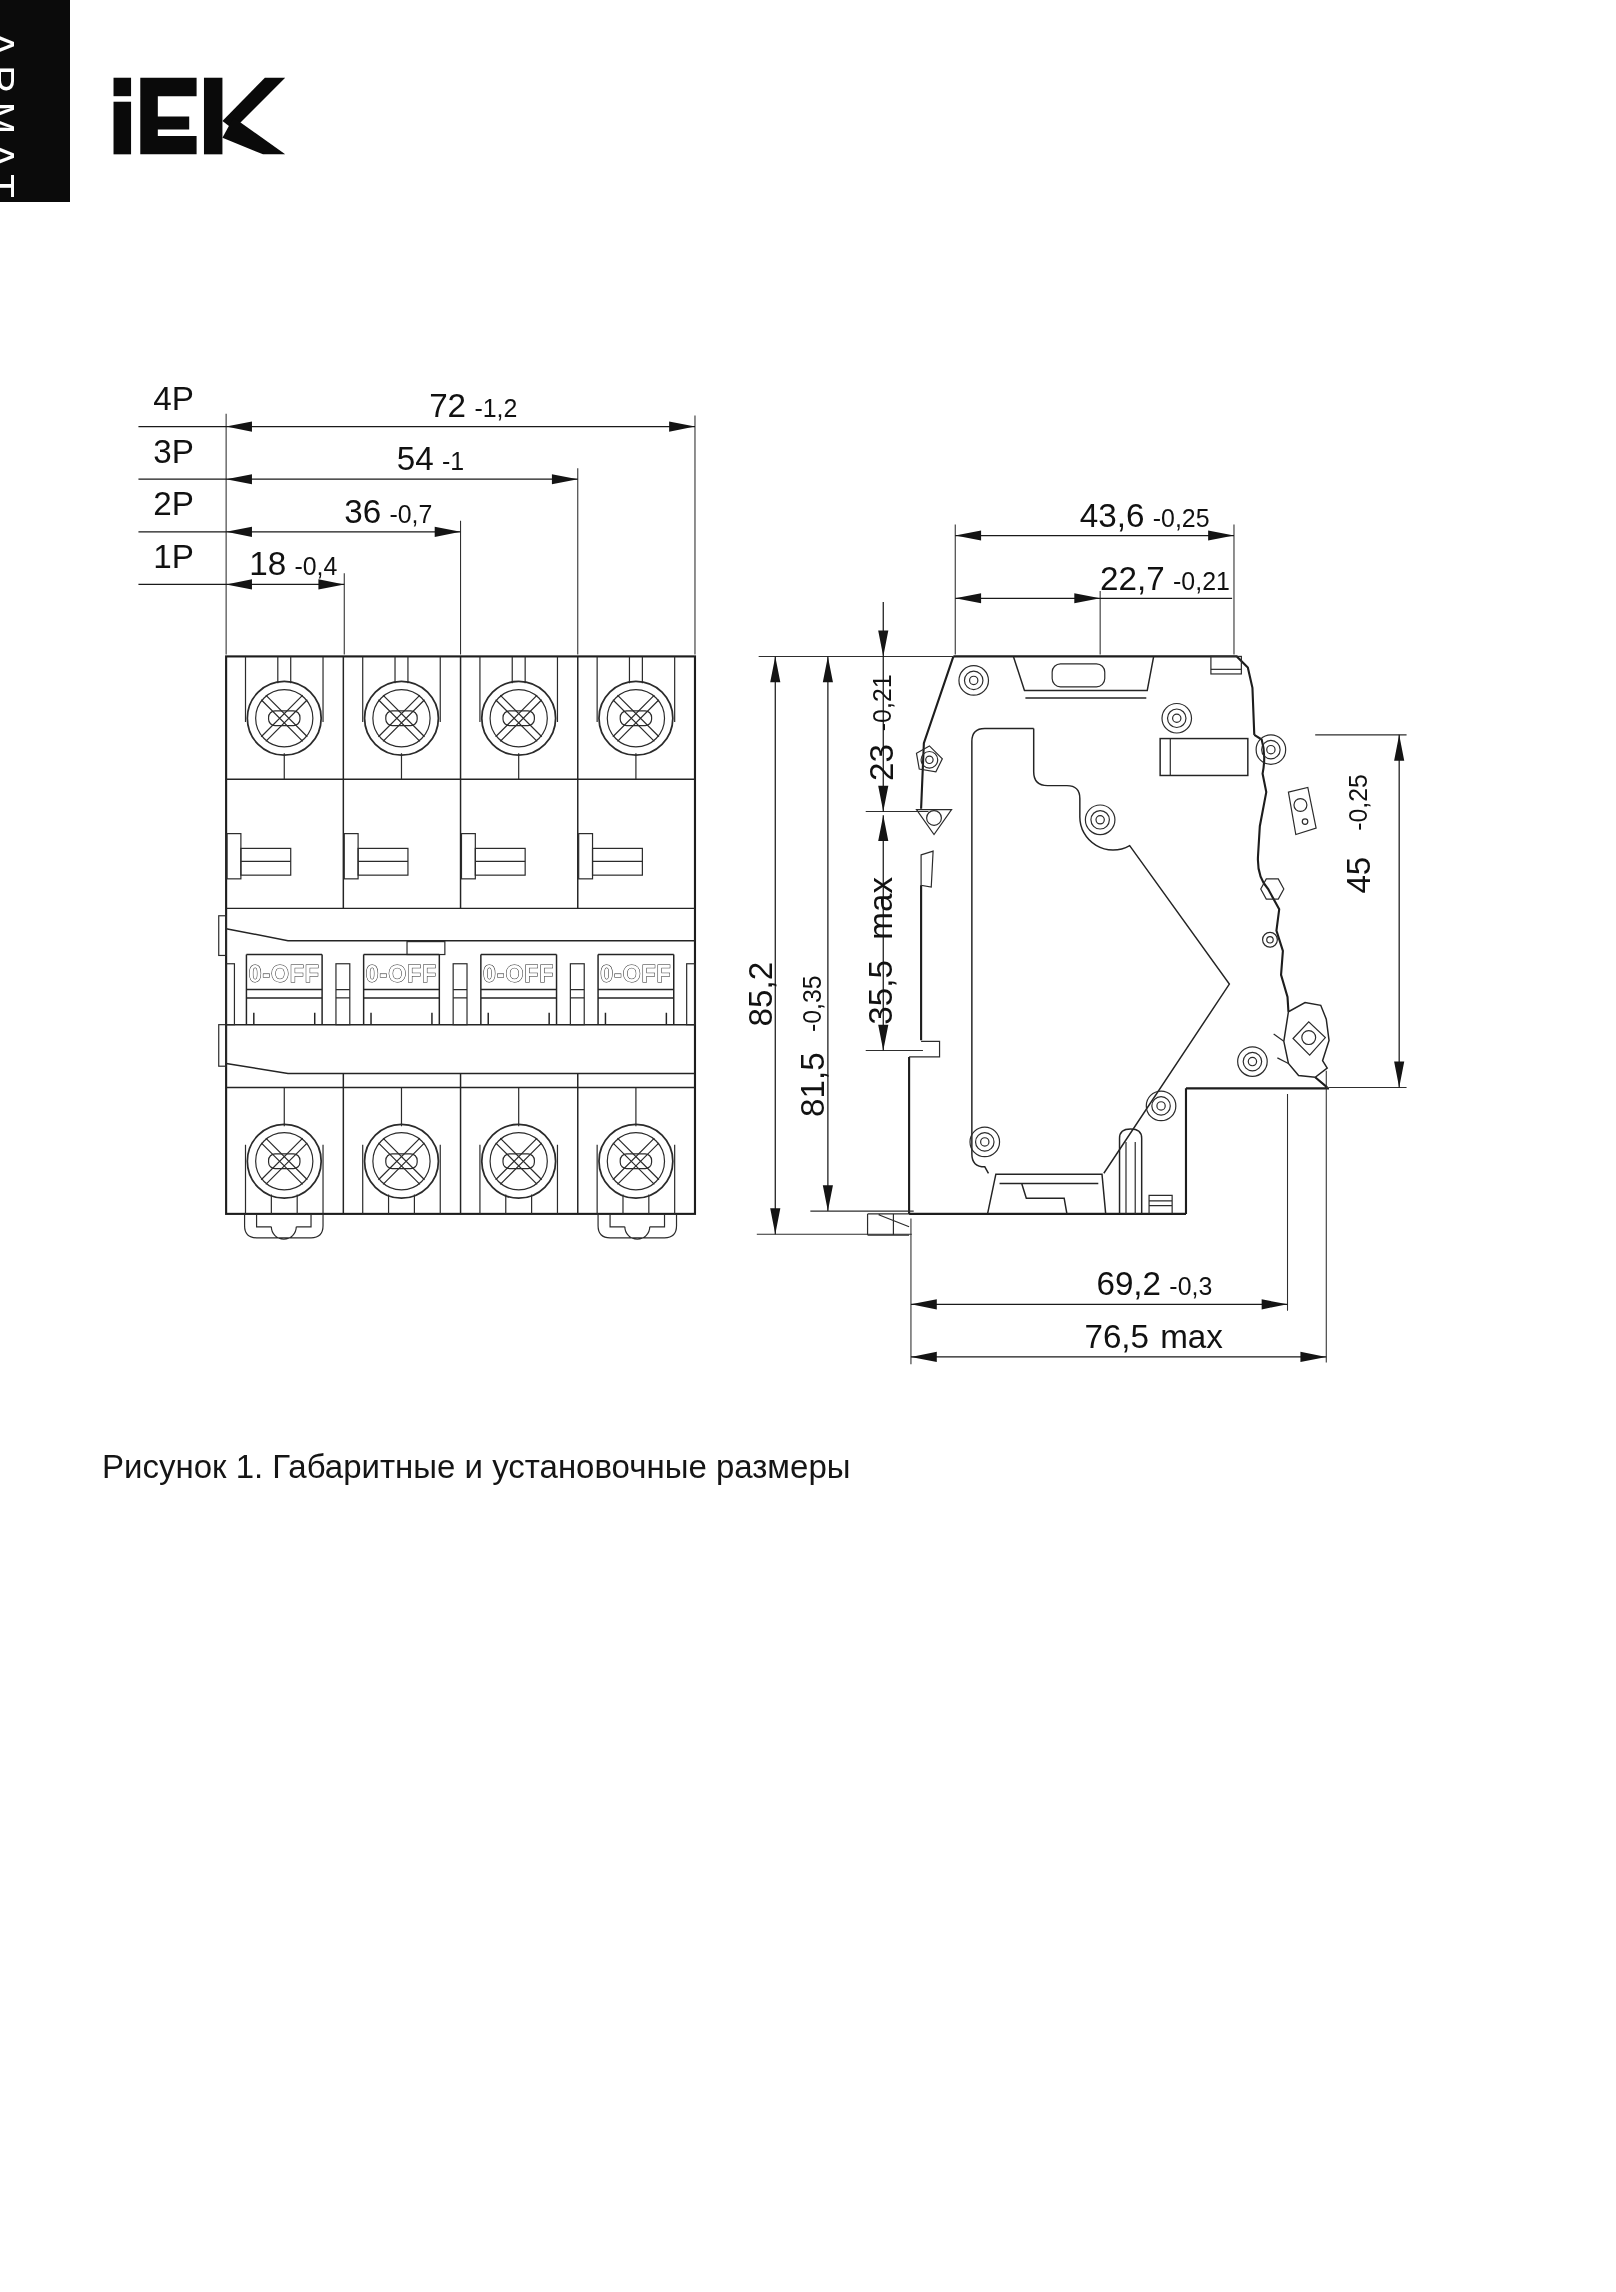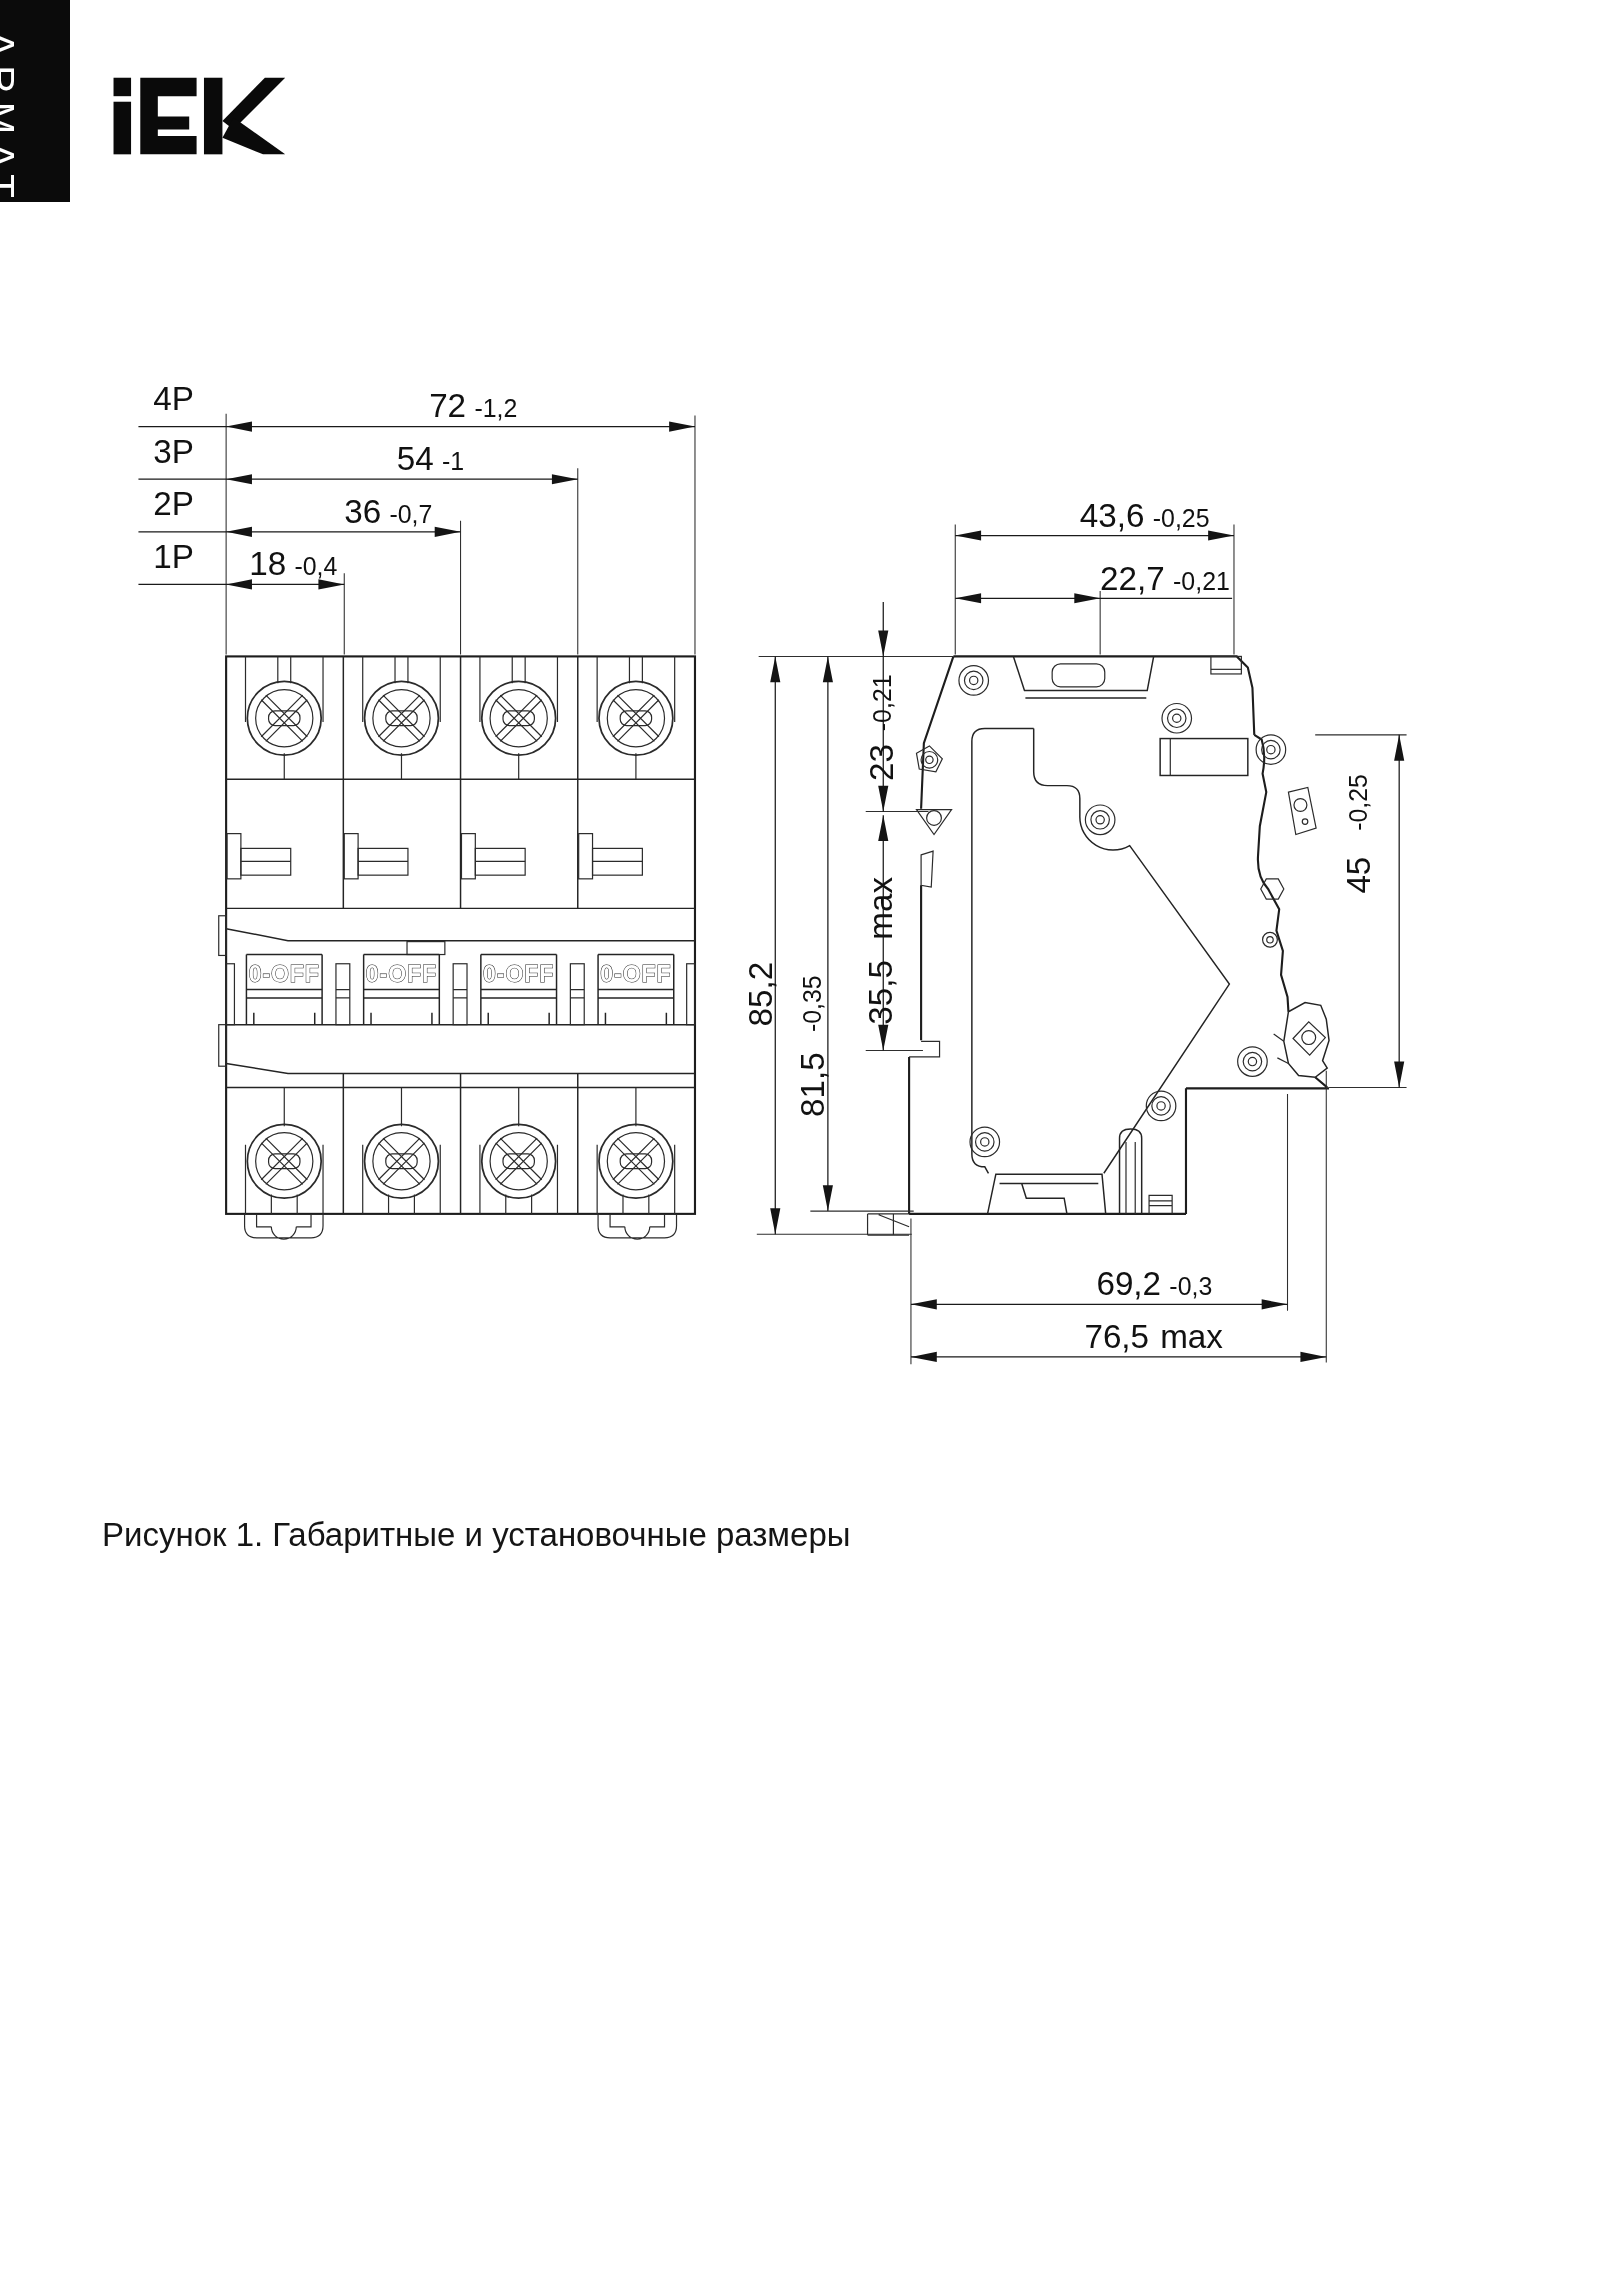--- a/index.html
+++ b/index.html
@@ -2,21 +2,21 @@
 <html style="font-size:14.8px"><head>
 <meta charset="utf-8">
 <style>
   html,body{margin:0;padding:0;background:#888;}
   .page{position:relative;width:1617px;height:2293px;background:#ffffff;overflow:hidden;
         font-family:"Liberation Sans", sans-serif;}
   .brand-bar{position:absolute;left:0;top:0;width:70px;height:202px;background:#0b0b0b;}
   .brand-bar span{position:absolute;left:22px;top:31px;color:#ffffff;font-size:39px;
         letter-spacing:8.3px;white-space:nowrap;transform:rotate(90deg);transform-origin:0 0;
         font-weight:400;}
-  .caption{position:absolute;left:102px;top:1516px;font-size:33px;color:#151515;}
+  .caption{position:absolute;left:102px;top:1448px;font-size:33px;color:#151515;}
   svg{position:absolute;left:0;top:0;}
   .ln{stroke:#242424;fill:none;stroke-width:1.6;}
   .body{stroke:#1d1d1d;fill:none;stroke-width:2.3;}
   .thin{stroke:#2b2b2b;fill:none;stroke-width:1.3;}
   .dimln{stroke:#1a1a1a;fill:none;stroke-width:1.35;}
   .ext{stroke:#2e2e2e;fill:none;stroke-width:1.15;}
   .arr{fill:#141414;stroke:none;}
   .logo{fill:#0a0a0a;stroke:none;}
   text{fill:#111;}
   .dim{font-size:36px;}

